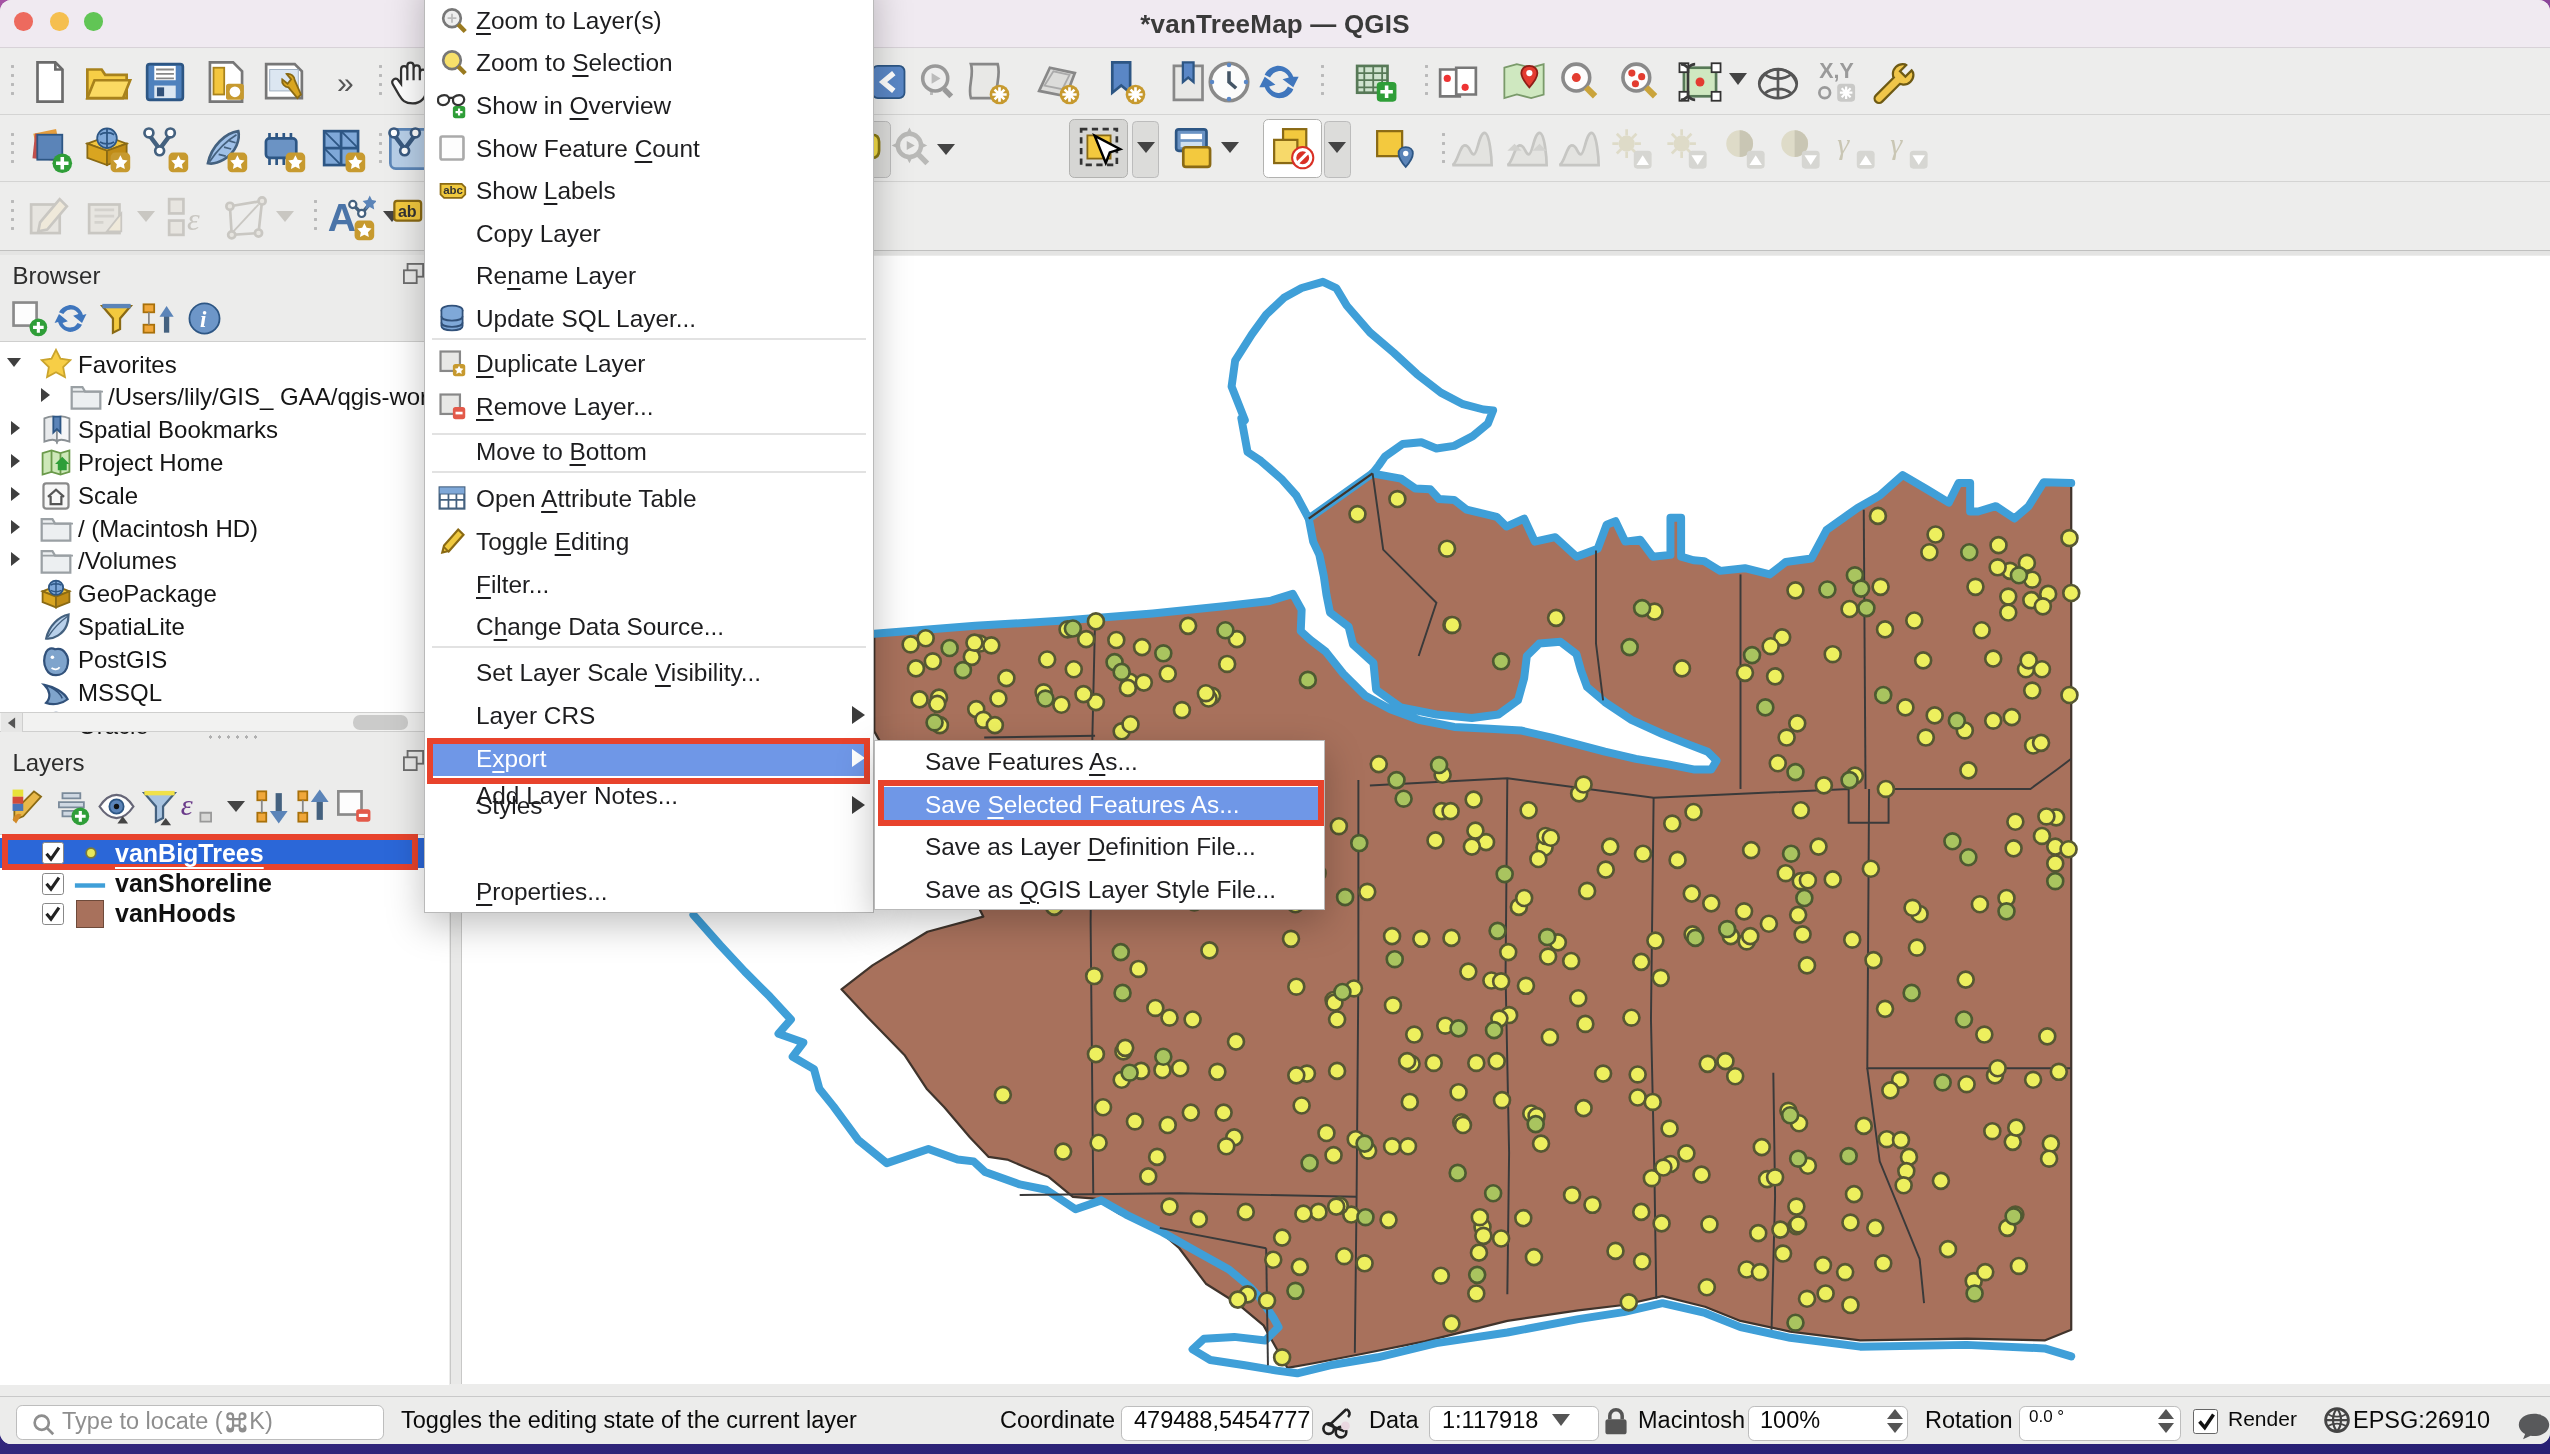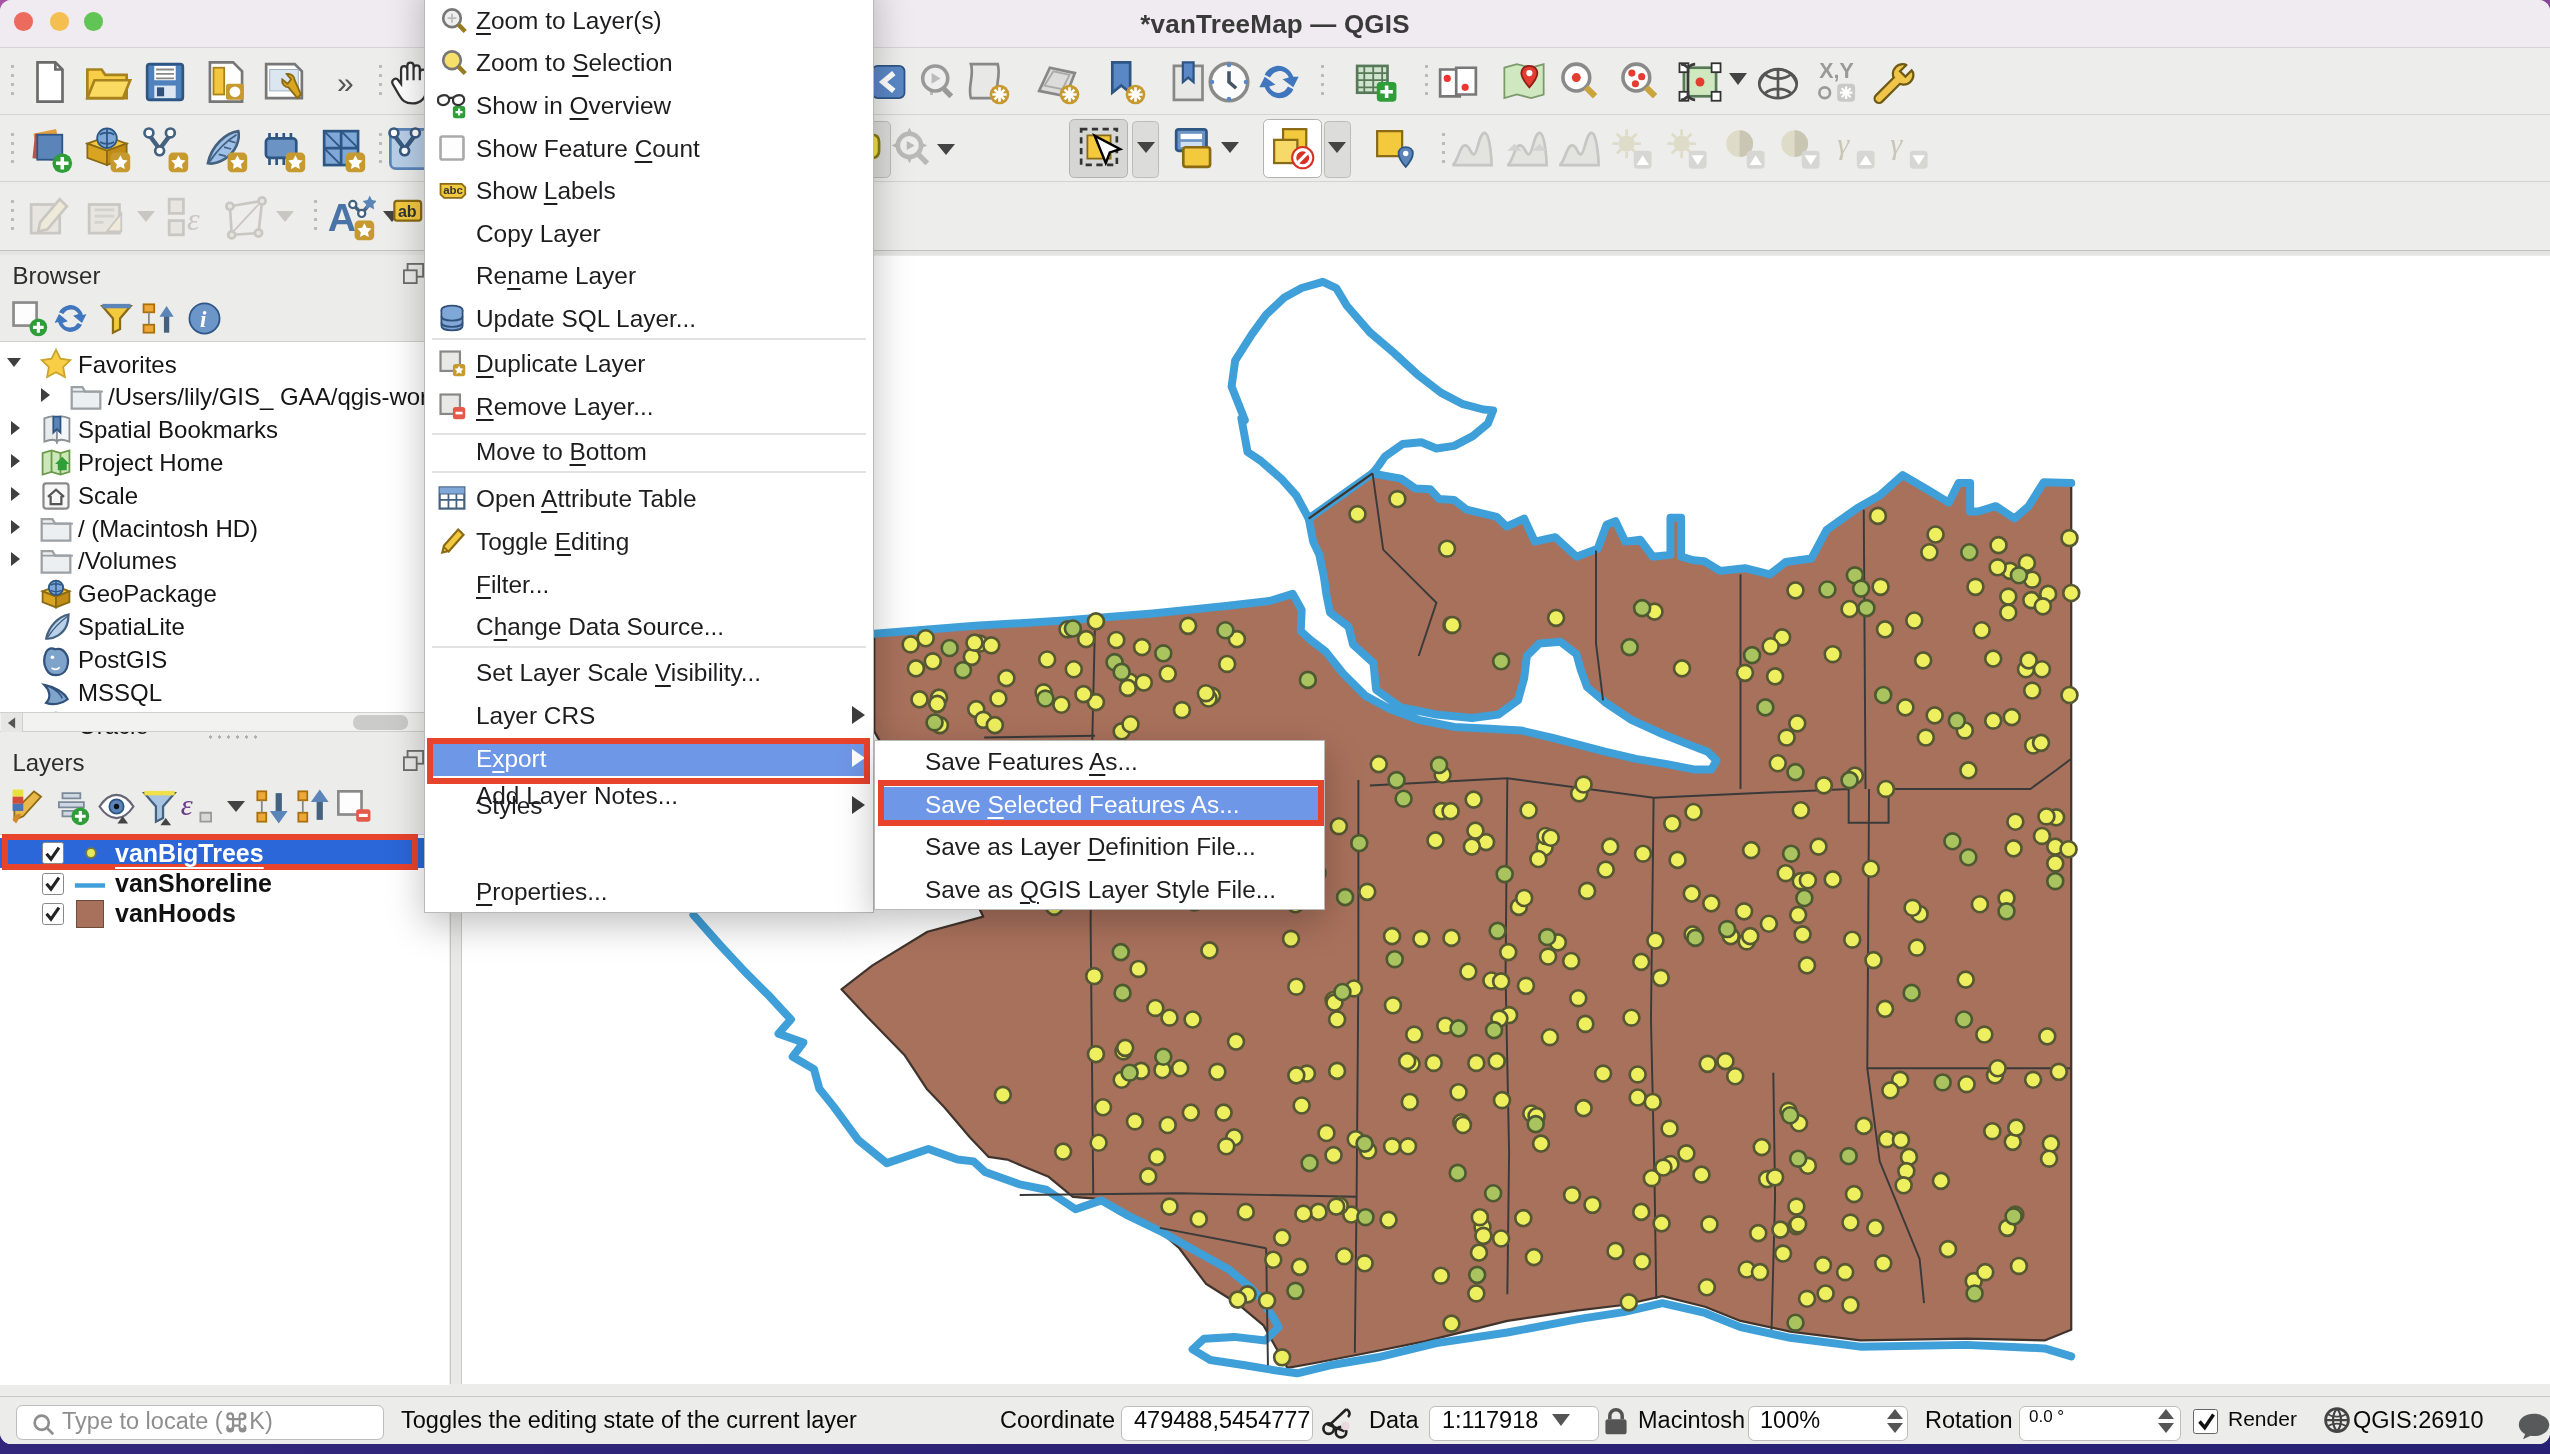--- a/index.html
+++ b/index.html
@@ -1038,21 +1038,21 @@
 <div class="cb" style="left:2193px;top:1409px;width:25px;height:25px;border-color:#666"></div>
 <svg class="abs" style="left:2196px;top:1411px" width="21" height="21" viewBox="0 0 24 24">
       <path d="M4 12l6 7 10-15" fill="none" stroke="#111" stroke-width="4"></path>
     </svg>
 <div class="abs" style="left:2228px;top:1407px;font-size:21px;color:#0a0a0a">Render</div>
 <svg class="abs" style="left:2322px;top:1406px" width="30" height="30" viewBox="0 0 34 34">
       <circle cx="17" cy="16" r="13" fill="none" stroke="#444" stroke-width="3"></circle>
       <path d="M4 16h26M17 3c-6 7-6 19 0 26M17 3c6 7 6 19 0 26" fill="none" stroke="#444" stroke-width="2.5"></path>
       <path d="M6 9c6 4 16 4 22 0M6 23c6-4 16-4 22 0" fill="none" stroke="#444" stroke-width="2"></path>
     </svg>
-<div class="abs" style="left:2353px;top:1407px;font-size:23.5px;color:#0a0a0a">QGIS:26910</div>
+<div class="abs" style="left:2353px;top:1407px;font-size:23.5px;color:#0a0a0a">EPSG:26910</div>
 <svg class="abs" style="left:2517px;top:1413px" width="34" height="27" viewBox="0 0 38 32">
       <path d="M19 1C9 1 1 6.5 1 14c0 4.5 3 8.5 7.5 11L6 31l9-4c1.3.2 2.6.3 4 .3 10 0 18-5.5 18-13.3S29 1 19 1z" fill="#58595b"></path>
     </svg>
 </div>
 <div class="menu" style="left:424px;top:-27px;width:450px;height:940px">
 <div class="mi" style="top:25px">
       <svg style="position:absolute;left:12.4px;top:6.2px" width="30" height="30" viewBox="0 0 34 34">
         <circle cx="17" cy="15" r="10" fill="#eee" stroke="#777" stroke-width="3"></circle>
         <path d="M12 15h10M17 10v10" stroke="#bbb" stroke-width="2"></path>
         <path d="M24 22l8 8" stroke="#9a7a20" stroke-width="5"></path>

